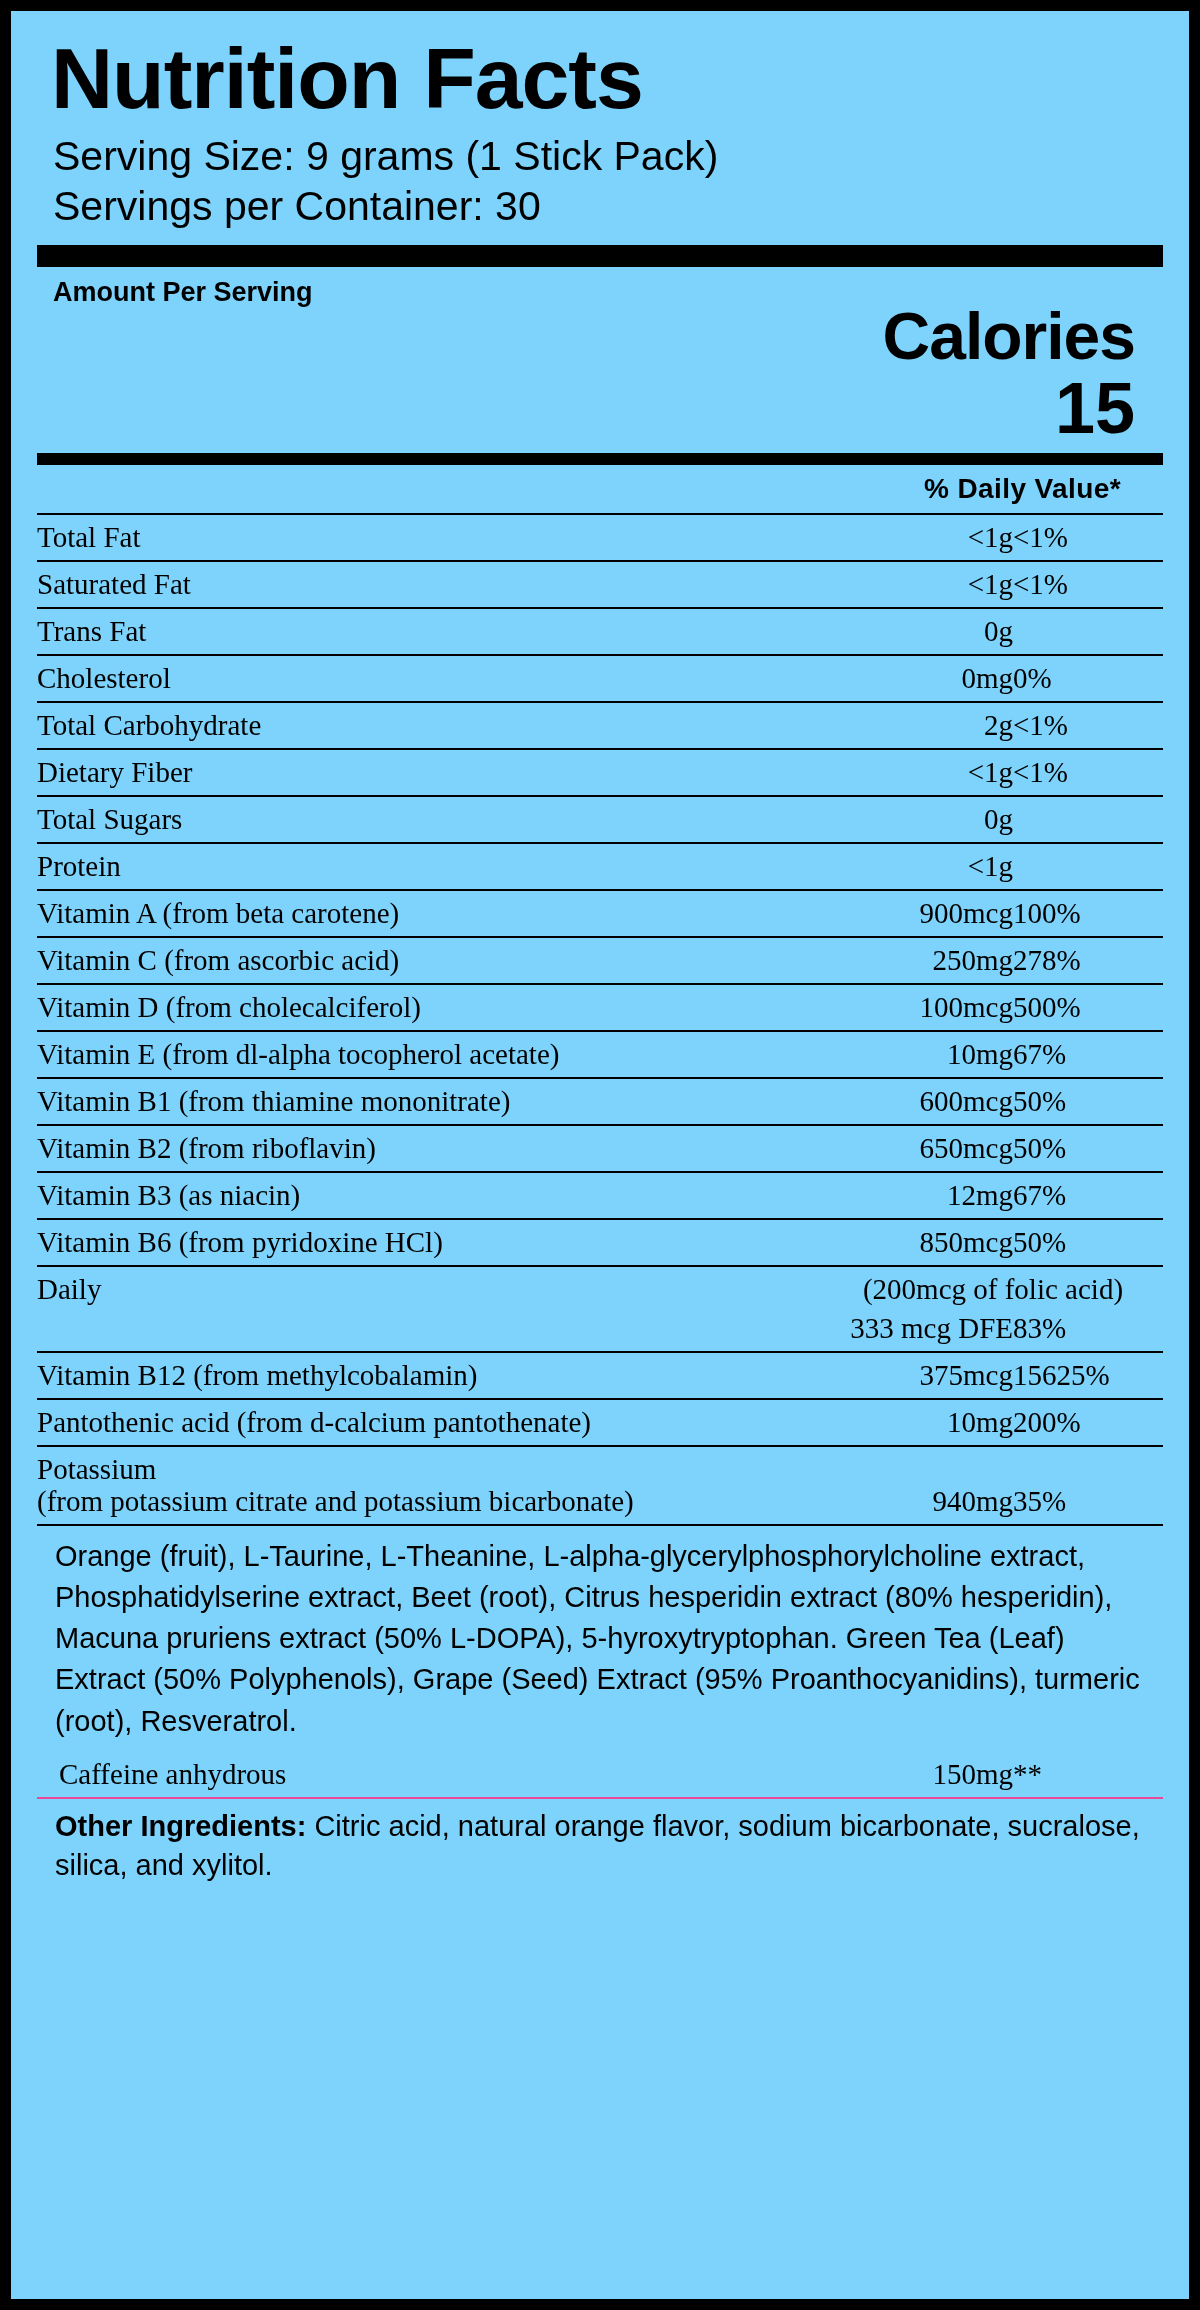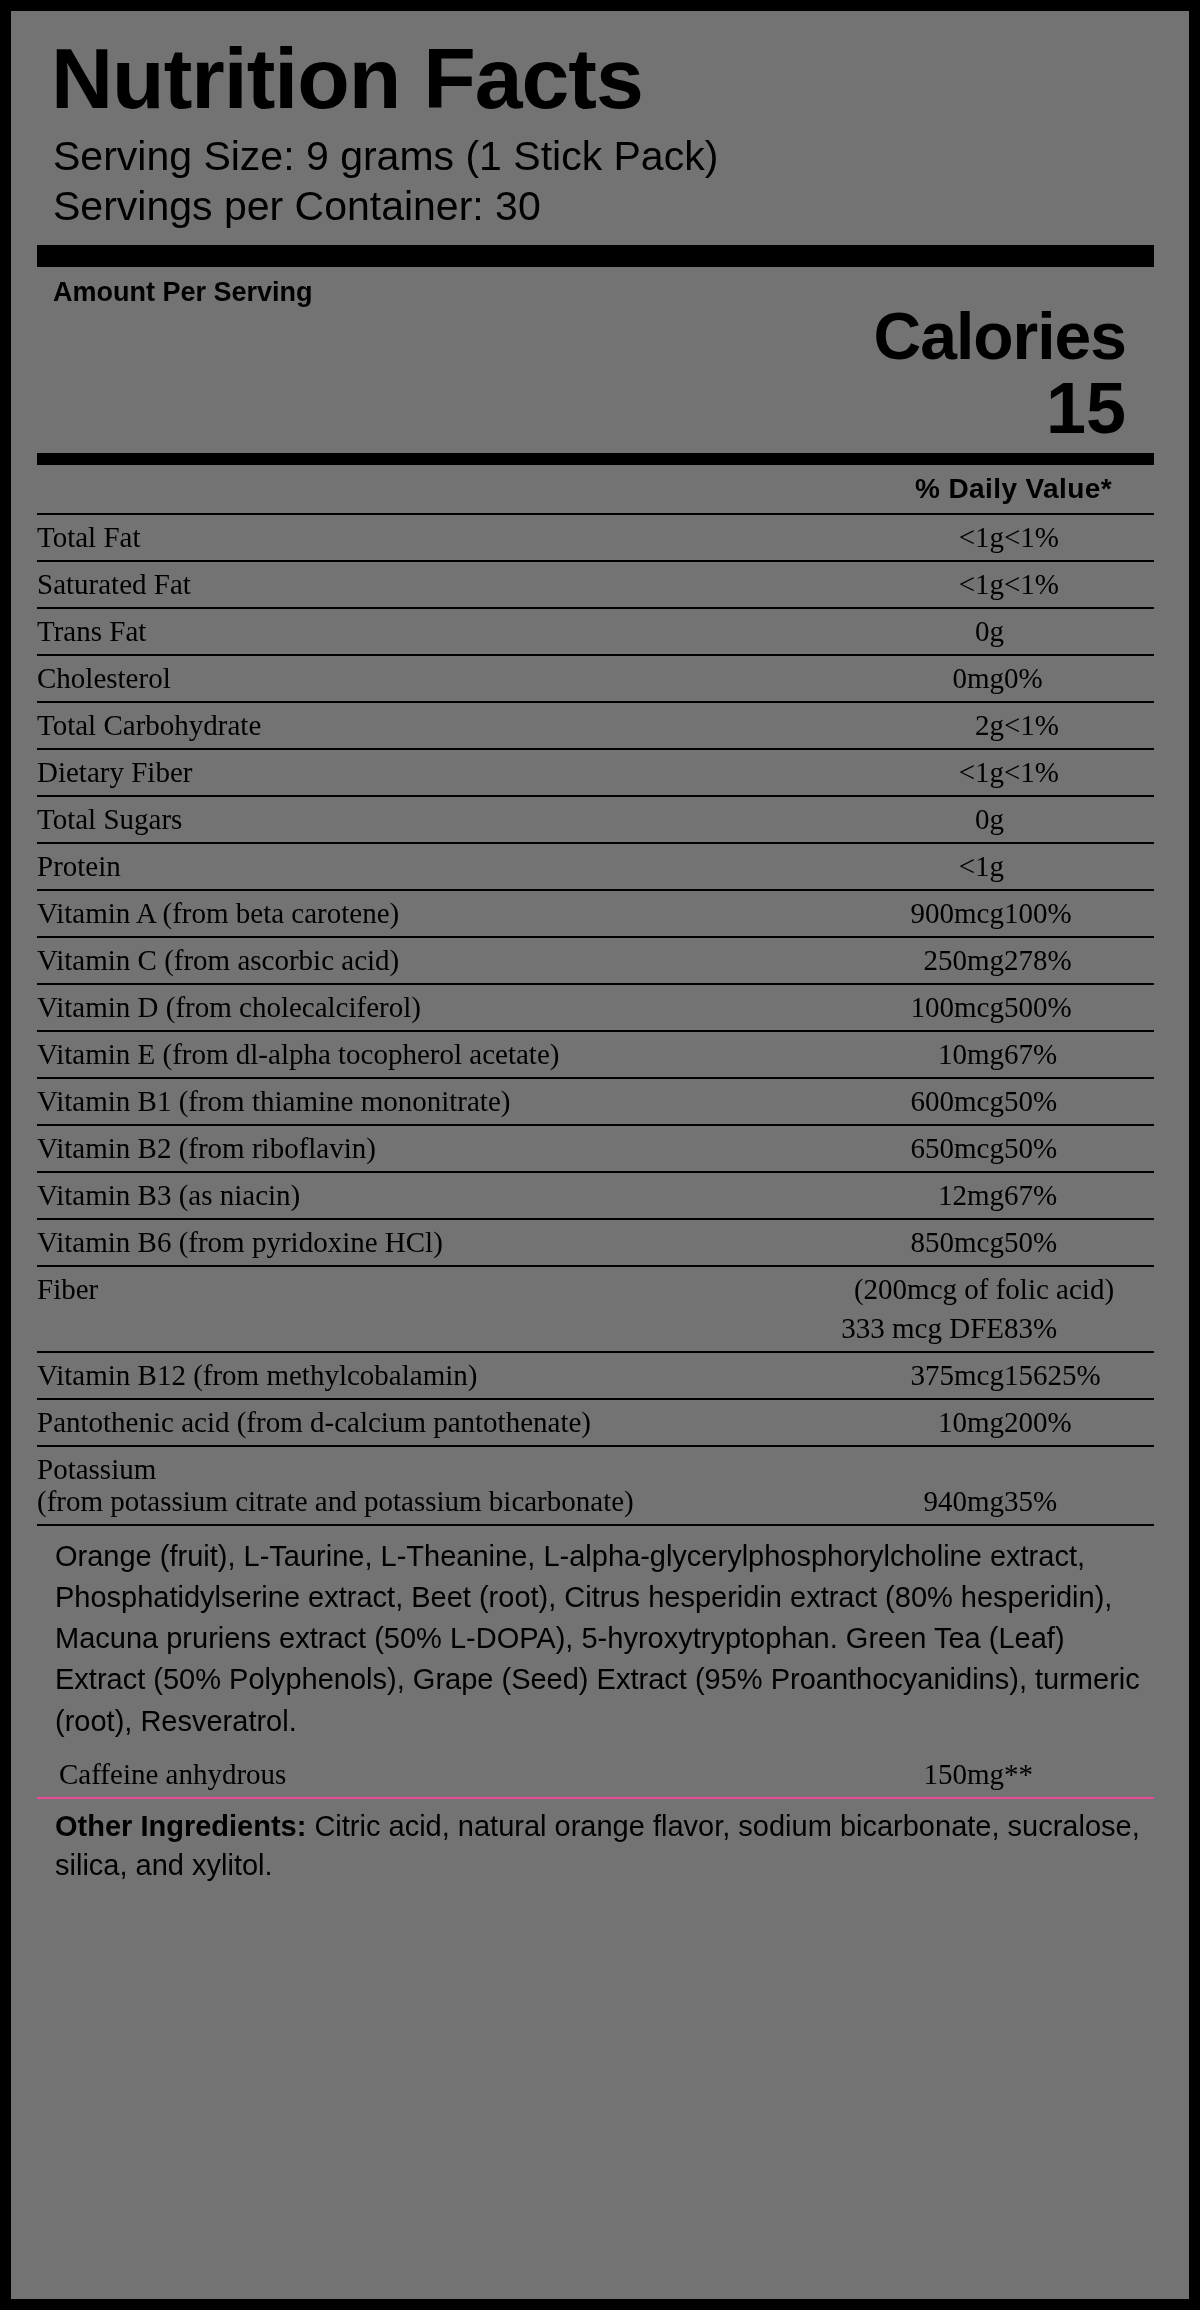--- a/index.html
+++ b/index.html
@@ -11,22 +11,22 @@
     width: 1200px;
     font-family: "Liberation Sans", sans-serif;
     color: #000000;
     -webkit-font-smoothing: antialiased;
   }
   .panel {
     box-sizing: border-box;
     width: 1200px;
     min-height: 2310px;
     border: 11px solid #000;
-    padding: 18px 35px 22px 26px;
-    background: #737373;
+    padding: 18px 26px 22px 26px;
+    background: #7dd3fc;
   }
   .title {
     font-size: 86px;
     font-weight: bold;
     letter-spacing: -1px;
     line-height: 1.0;
     margin: 6px 0 10px 14px;
   }
   .serving-line {
     font-size: 41px;
@@ -237,21 +237,21 @@
       <td class="amt">12mg</td>
       <td class="dv">67%</td>
     </tr>
     <tr>
       <td class="name">Vitamin B6 (from pyridoxine HCl)</td>
       <td class="amt">850mcg</td>
       <td class="dv">50%</td>
     </tr>
 
     <tr>
-      <td class="name">Fiber</td>
+      <td class="name">Daily</td>
       <td class="folate-note" colspan="2">(200mcg of folic acid)</td>
     </tr>
     <tr class="no-top">
       <td class="name"></td>
       <td class="amt">333 mcg DFE</td>
       <td class="dv">83%</td>
     </tr>
 
     <tr>
       <td class="name">Vitamin B12 (from methylcobalamin)</td>

